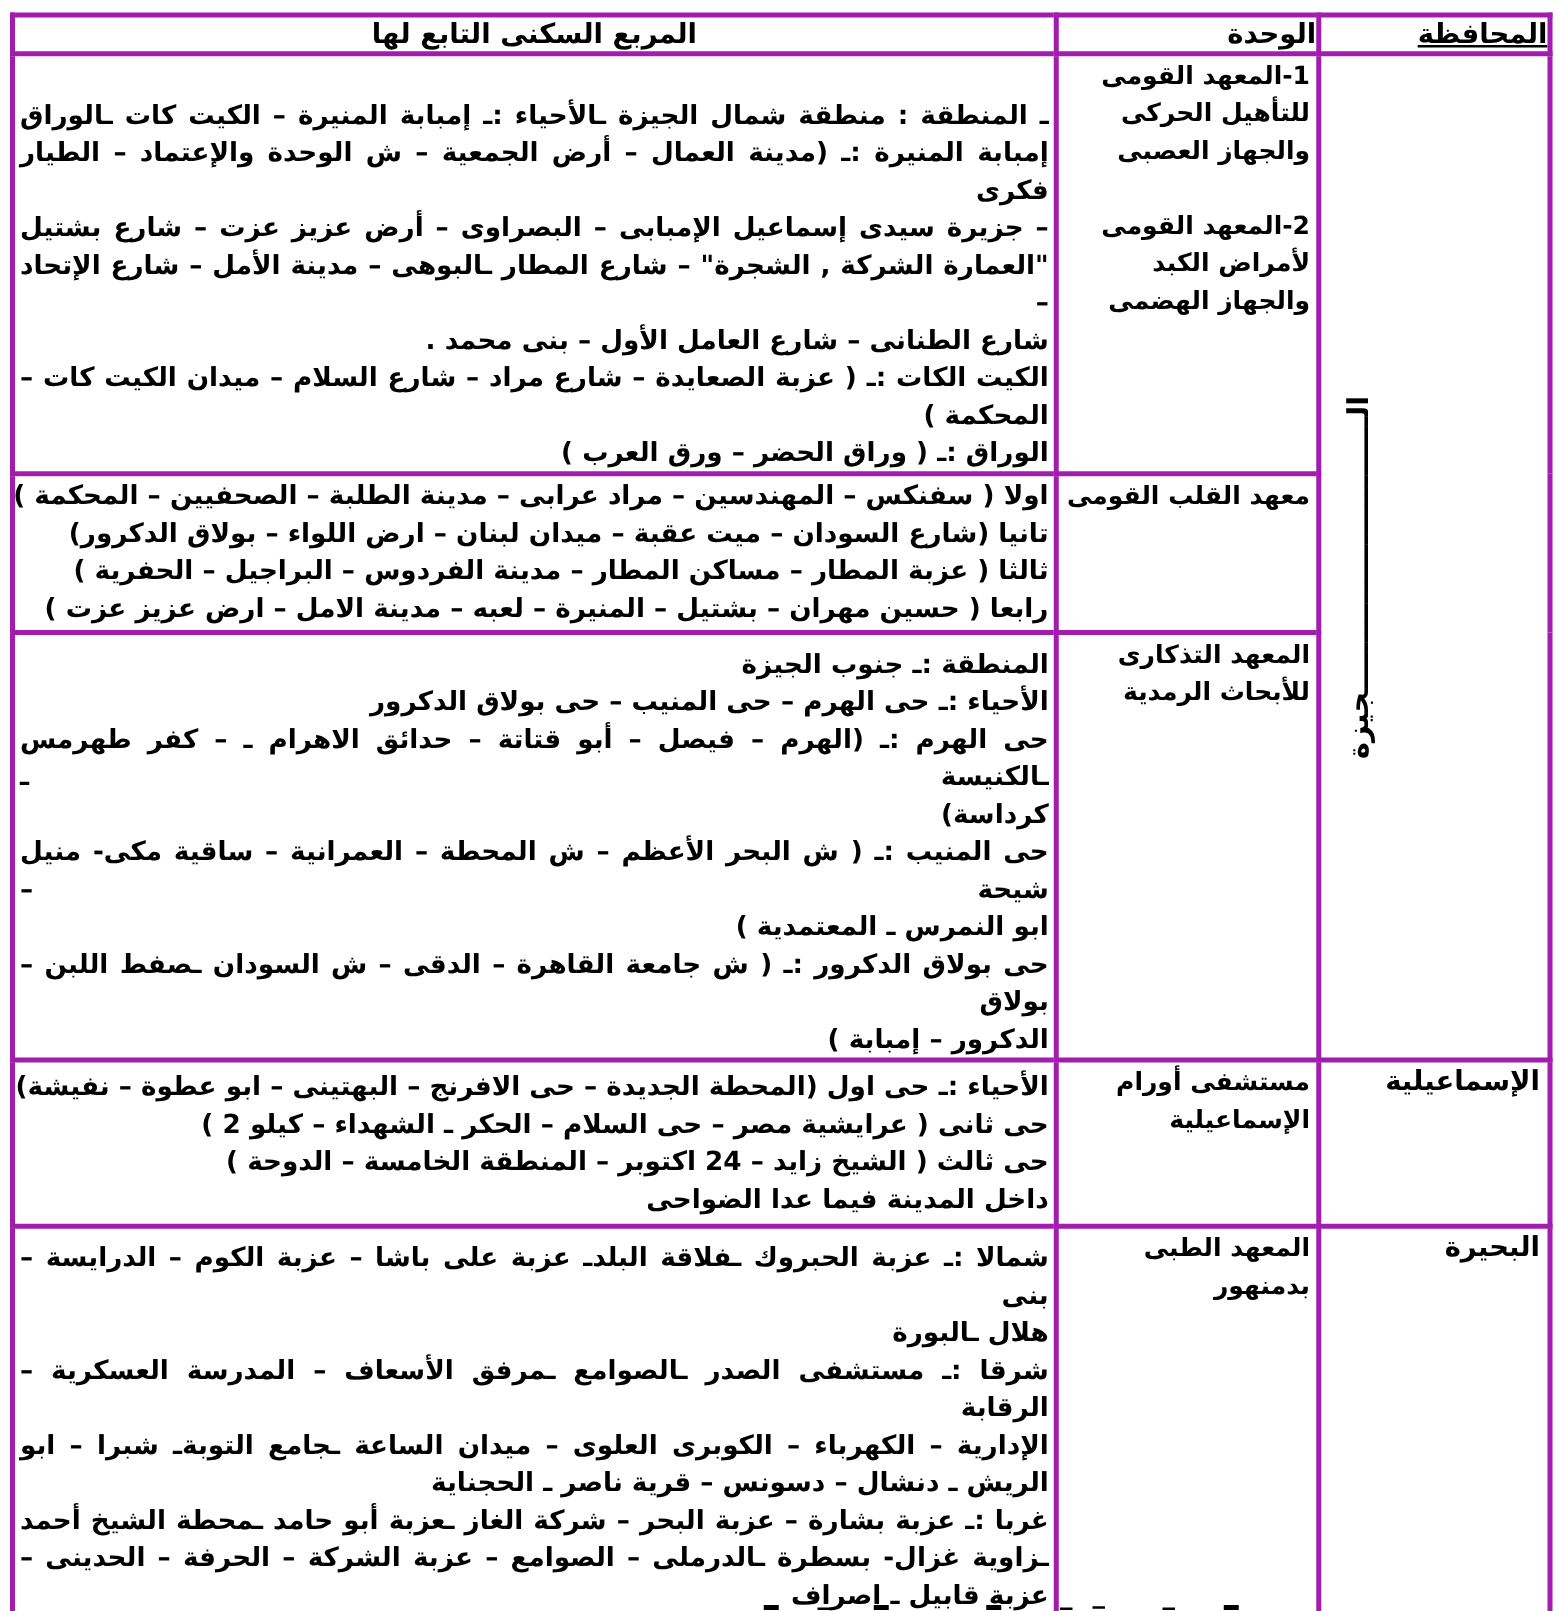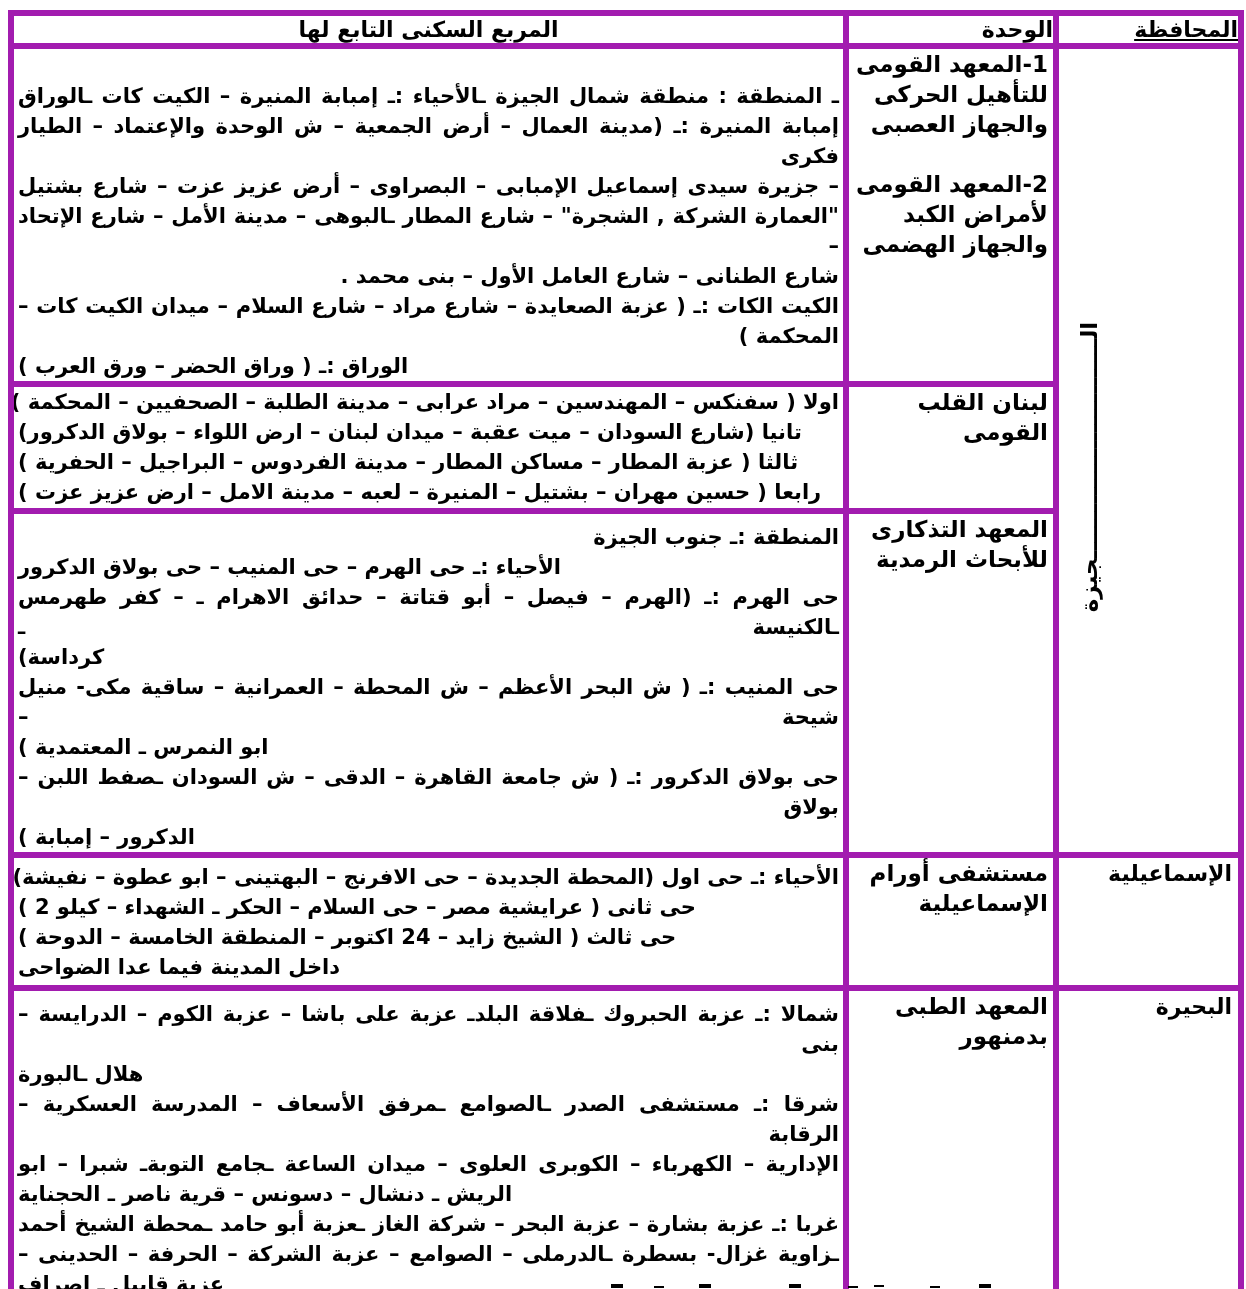--- a/index.html
+++ b/index.html
@@ -2,42 +2,42 @@
 <html lang="ar" dir="rtl"><head>
 <meta charset="utf-8">
 <style>
   html,body{margin:0;padding:0;width:1246px;height:1289px;background:#ffffff;overflow:hidden;}
   body{font-family:"DejaVu Sans", sans-serif;font-weight:700;color:#000;}
   .doc-table{
     position:absolute;top:10px;left:8px;width:1230px;
     border-collapse:collapse;table-layout:fixed;direction:rtl;
     border:3px solid #000;
   }
-  .doc-table th,.doc-table td{border:6px solid #a21caf;vertical-align:top;padding:0;overflow:hidden;}
+  .doc-table th,.doc-table td{border:4px solid #a21caf;vertical-align:top;padding:0;overflow:hidden;}
   .col-gov{width:185px;}
   .col-unit{width:210px;}
   .col-block{width:835px;}
   thead tr{height:30px;}
   th{font-size:22px;line-height:27px;font-weight:700;border-bottom:3px solid #000;}
   .th-gov{text-align:right;padding:0 6px 0 0;text-decoration:underline;}
   .th-unit{text-align:right;padding:0 26px 0 0;}
   .th-block{text-align:center;}
   
   .r1{height:297px;} .r2{height:127px;} .r3{height:261px;}
   .r4{height:133px;} .r5{height:325px;}
   .block-cell{font-size:21px;line-height:30px;}
   .r1 .block-cell{padding-top:32px;margin-top:26px;}
   .r3 .block-cell{padding-top:8px;}
   .r4 .block-cell{padding-top:4px;}
   .r5 .block-cell{padding-top:8px;}
   .ln{padding:0 4px;white-space:nowrap;}
   .ln.j{text-align:justify;text-align-last:justify;white-space:normal;}
   .ln.r{text-align:right;}
-  .ln.c{text-align:left;}
-  .unit-cell{font-size:23px;line-height:30px;padding-top:3px;}
+  .ln.c{text-align:right;}
+  .unit-cell{font-size:20px;line-height:30px;padding-top:3px;}
   .u-line{text-align:right;padding:0 5px 0 2px;}
   .gov-cell{font-size:22px;}
   .gov-name{display:block;text-align:right;padding:3px 6px 0 0;}
   .gov-vertical{position:relative;}
   .vtext{
     position:absolute;left:30px;top:52%;
     translate:-50% -50%;
     transform:rotate(-90deg);
     white-space:nowrap;font-size:23px;letter-spacing:0;
   }
@@ -87,21 +87,21 @@
           <div class="ln j">– جزيرة سيدى إسماعيل الإمبابى – البصراوى – أرض عزيز عزت – شارع بشتيل</div>
           <div class="ln j">"العمارة الشركة , الشجرة" – شارع المطار ـالبوهى – مدينة الأمل – شارع الإتحاد –</div>
           <div class="ln r">شارع الطنانى – شارع العامل الأول – بنى محمد .</div>
           <div class="ln j">الكيت الكات :ـ ( عزبة الصعايدة – شارع مراد – شارع السلام – ميدان الكيت كات –</div>
           <div class="ln r">المحكمة )</div>
           <div class="ln c">الوراق :ـ ( وراق الحضر – ورق العرب )</div>
         </td>
       </tr>
       <tr class="r2">
         <td class="unit-cell">
-          <div class="u-line">لبنان القلب القومى</div>
+          <div class="u-line">معهد القلب القومى</div>
         </td>
         <td class="block-cell">
           <div class="ln c">اولا ( سفنكس – المهندسين – مراد عرابى – مدينة الطلبة – الصحفيين – المحكمة )</div>
           <div class="ln c">تانيا (شارع السودان – ميت عقبة – ميدان لبنان – ارض اللواء – بولاق الدكرور)</div>
           <div class="ln c">ثالثا ( عزبة المطار – مساكن المطار – مدينة الفردوس – البراجيل – الحفرية )</div>
           <div class="ln c">رابعا ( حسين مهران – بشتيل – المنيرة – لعبه – مدينة الامل – ارض عزيز عزت )</div>
         </td>
       </tr>
       <tr class="r3">
         <td class="unit-cell">

